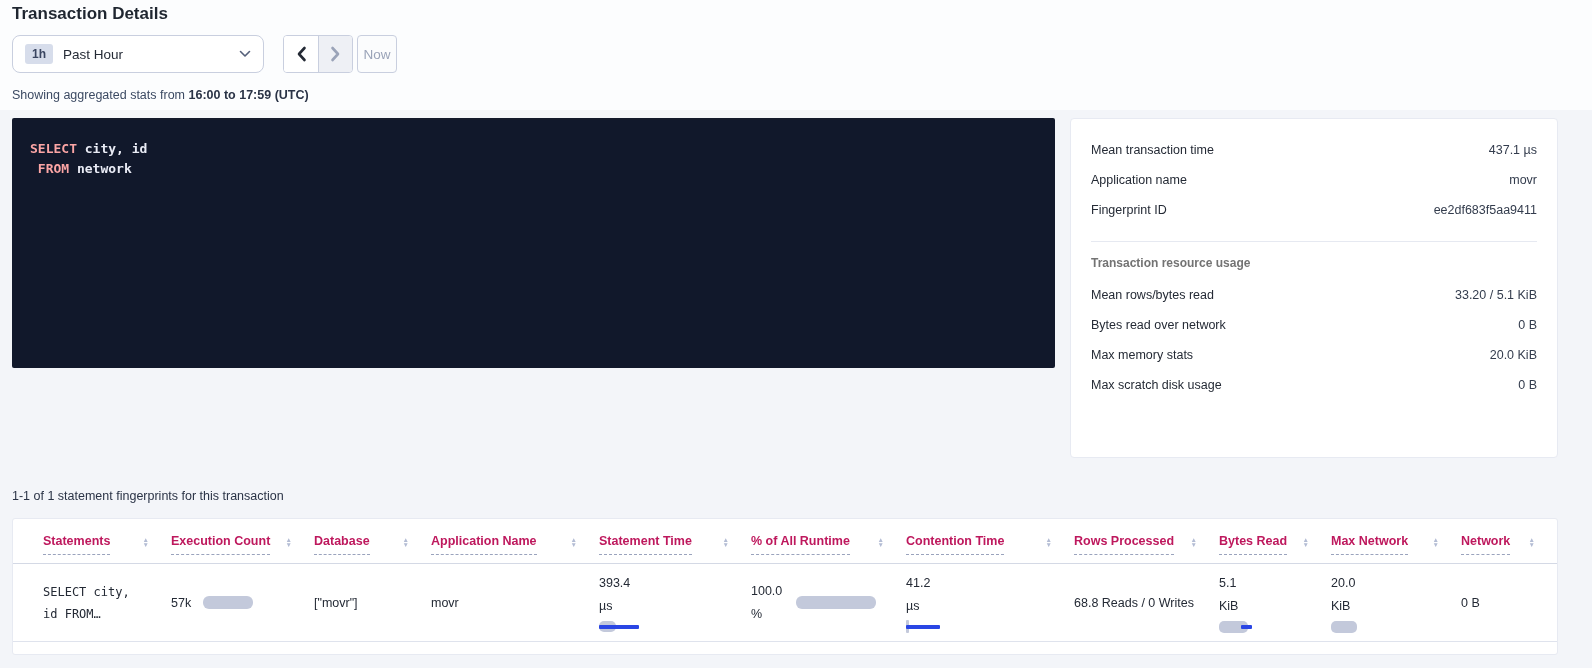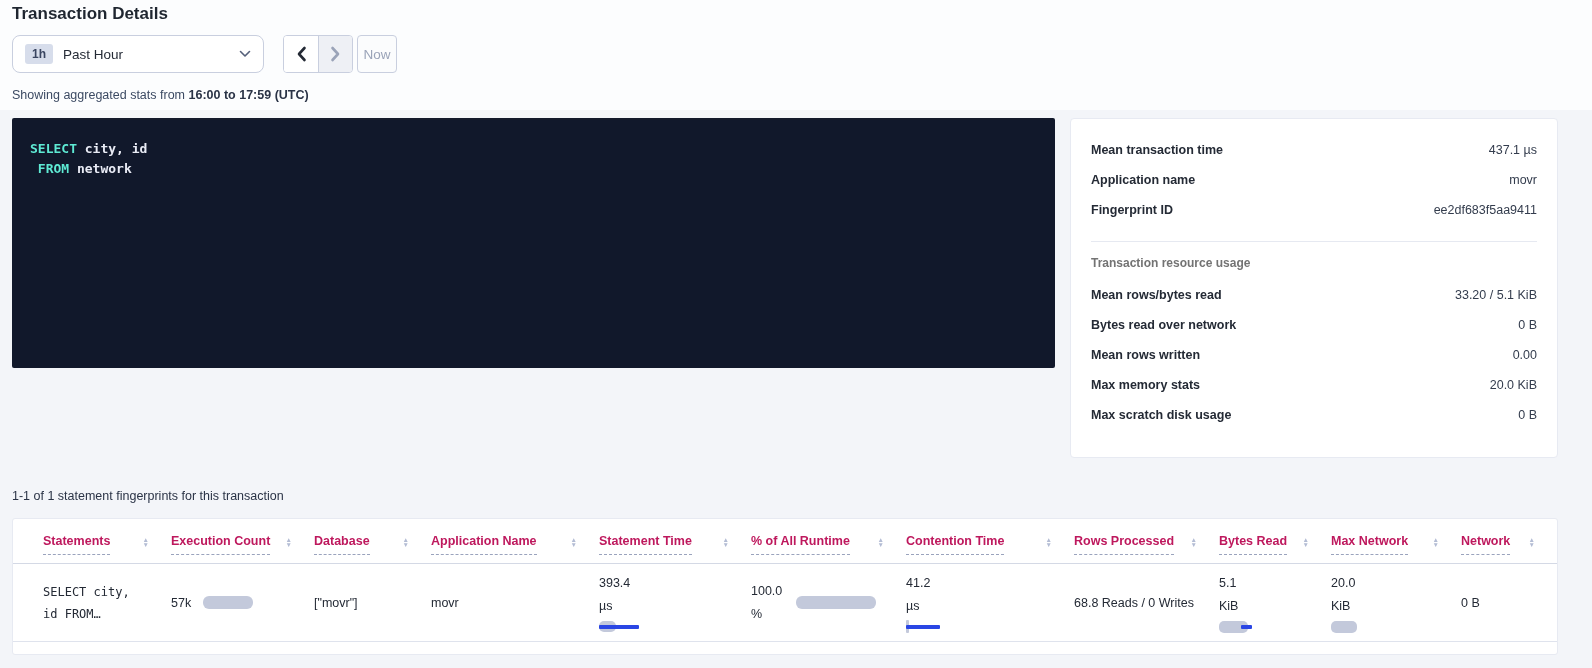--- a/index.html
+++ b/index.html
@@ -22,27 +22,27 @@
   .nav-btn.next { background:#eef0f5; border-left:1px solid #c9cfdf; cursor:default; }
   .now-btn { position:absolute; left:357px; top:35px; width:40px; height:38px; border:1px solid #c9cfdf; border-radius:4px;
     background:#fbfcfd; color:#9aa3b8; font-size:13.5px; display:flex; align-items:center; justify-content:center; }
 
   .agg-note { position:absolute; left:12px; top:88px; font-size:12.5px; color:#3c4a63; }
   .agg-note b { color:#2a3346; }
 
   
   .sql-box { position:absolute; left:12px; top:118px; width:1043px; height:250px; background:#11182b; border-radius:2px;
     padding:21px 18px; font-family:"DejaVu Sans Mono", monospace; font-size:13px; line-height:19.5px; color:#e9ebf5; white-space:pre; font-weight:700; }
-  .sql-kw { color:#5eead4;margin-top:12px; }
+  .sql-kw { color:#fca5a5;margin-top:12px; }
 
   
   .summary-card { position:absolute; left:1070px; top:118px; width:488px; height:340px; background:#fff;
     border:1px solid #e7eaf2; border-radius:4px; padding:16px 20px 0; }
   .sum-row { height:30px; display:flex; align-items:center; justify-content:space-between; }
-  .sum-label { font-size:12.5px; font-weight:700; color:#242a35; }
+  .sum-label { font-size:12.5px; font-weight:400; color:#242a35; }
   .sum-value { font-size:12.5px; color:#333c4d; }
   .sum-divider { border:none; border-top:1px solid #e6e9f1; margin:16px 0 10px; }
   .sum-section-title { font-size:12px; font-weight:700; color:#737373; line-height:22px; margin-bottom:6px; }
 
   .stmt-note { position:absolute; left:12px; top:489px; font-size:12.5px; color:#2a3346; }
 
   
   .table-card { position:absolute; left:12px; top:518px; width:1546px; background:#fff; border:1px solid #e7eaf2; border-radius:3px; }
   table { width:100%; border-collapse:collapse; table-layout:fixed; }
   th { text-align:left; padding:15px 0 8px; border-bottom:1px solid #d4d9e5; vertical-align:top; }
@@ -118,24 +118,20 @@
   <div class="sum-section-title">Transaction resource usage</div>
   <div class="sum-row">
     <span class="sum-label">Mean rows/bytes read</span>
     <span class="sum-value">33.20 / 5.1 KiB</span>
   </div>
   <div class="sum-row">
     <span class="sum-label">Bytes read over network</span>
     <span class="sum-value">0 B</span>
   </div>
   <div class="sum-row">
-    <span class="sum-label">Mean rows written</span>
-    <span class="sum-value">0.00</span>
-  </div>
-  <div class="sum-row">
     <span class="sum-label">Max memory stats</span>
     <span class="sum-value">20.0 KiB</span>
   </div>
   <div class="sum-row">
     <span class="sum-label">Max scratch disk usage</span>
     <span class="sum-value">0 B</span>
   </div>
 </div>
 
 <div class="stmt-note">1-1 of 1 statement fingerprints for this transaction</div>

